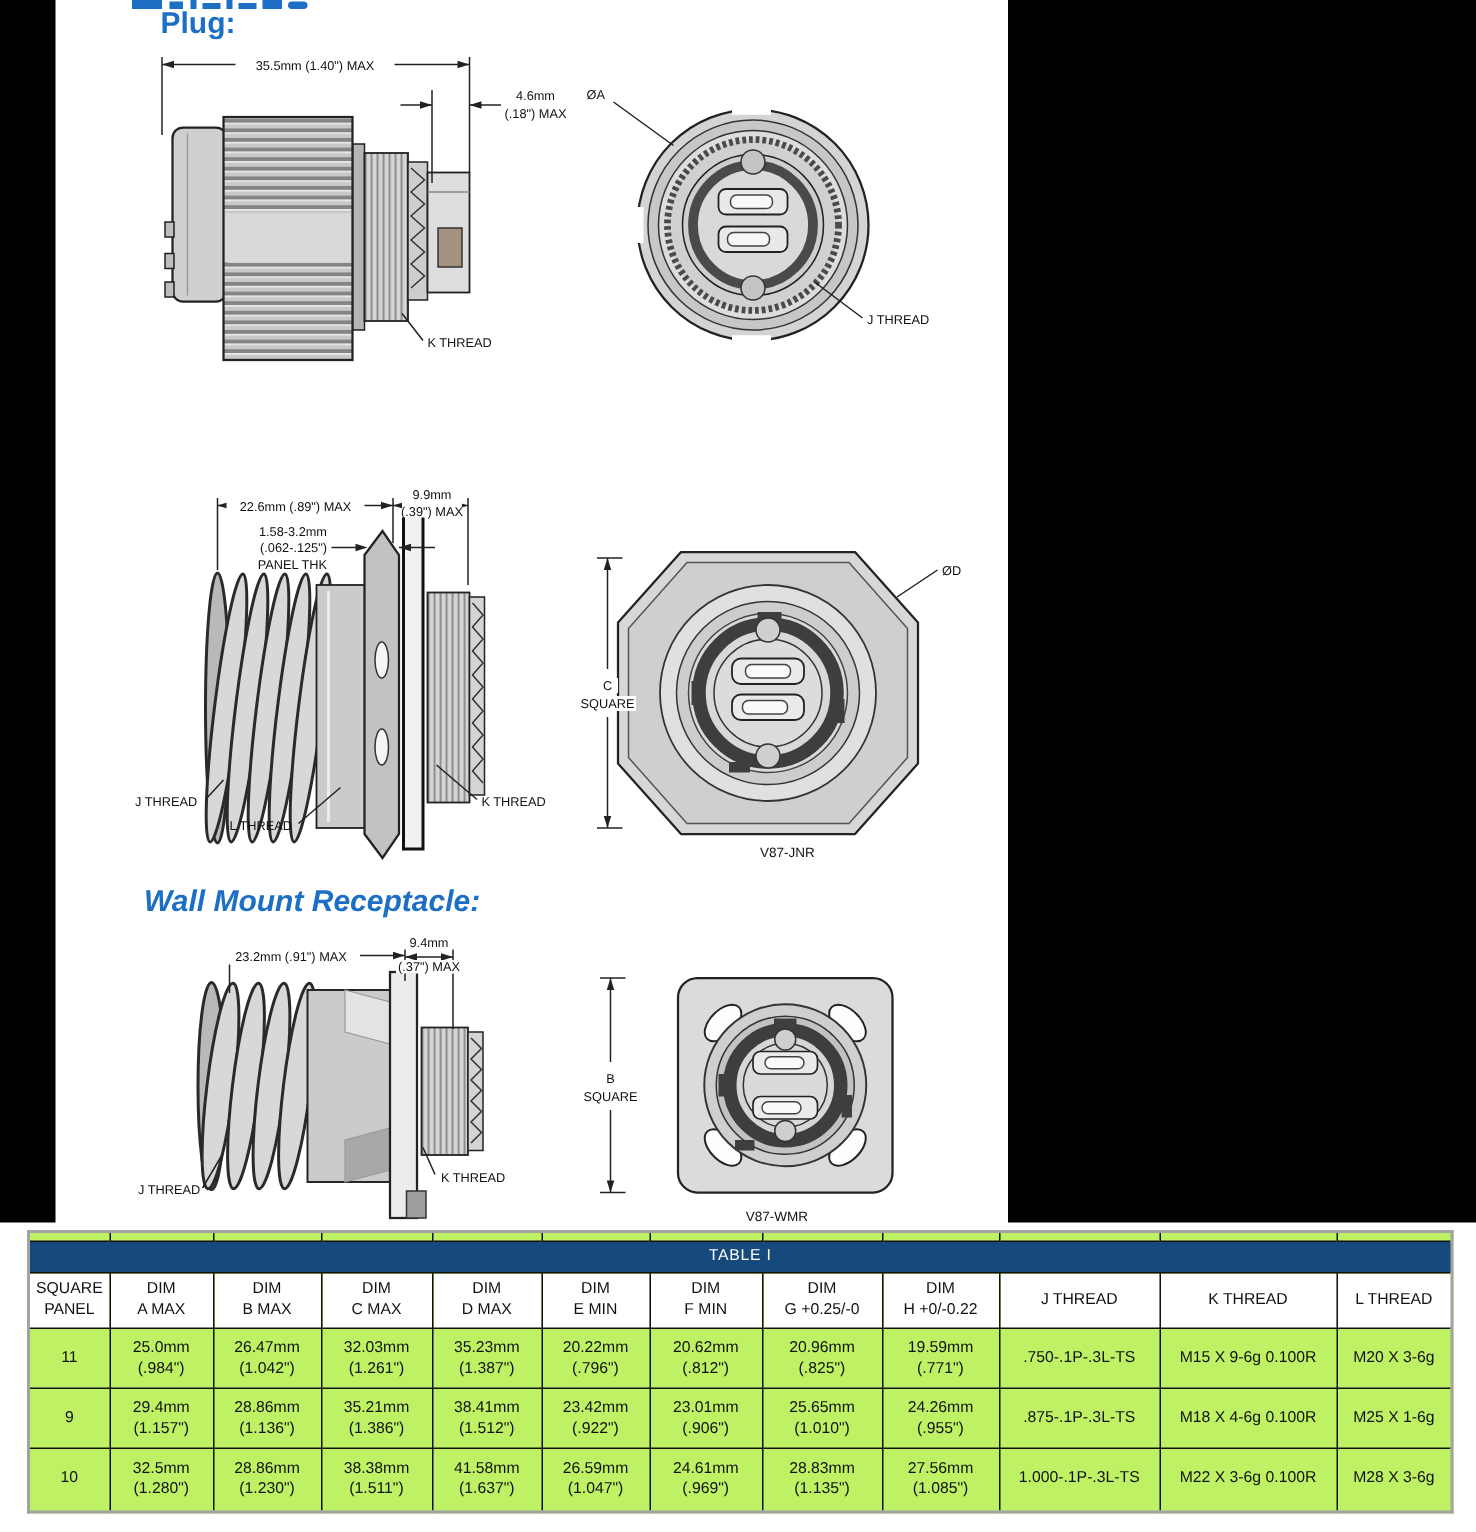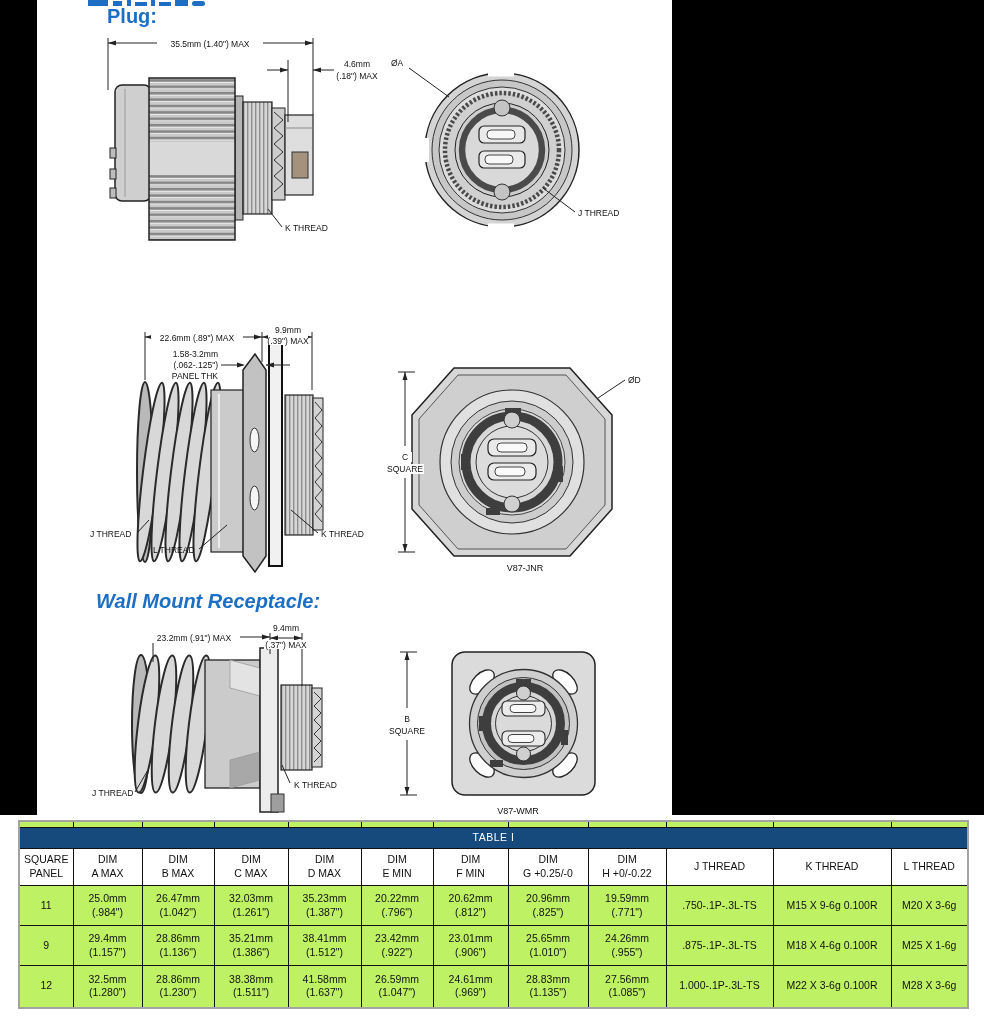--- a/index.html
+++ b/index.html
@@ -475,21 +475,21 @@
           </td>
           <td>
             <div>M18 X 4-6g 0.100R</div>
           </td>
           <td>
             <div>M25 X 1-6g</div>
           </td>
         </tr>
         <tr>
           <td>
-            <div>12</div>
+            <div>10</div>
           </td>
           <td>
             <div>32.5mm</div>
             <div>(1.280")</div>
           </td>
           <td>
             <div>28.86mm</div>
             <div>(1.230")</div>
           </td>
           <td>

